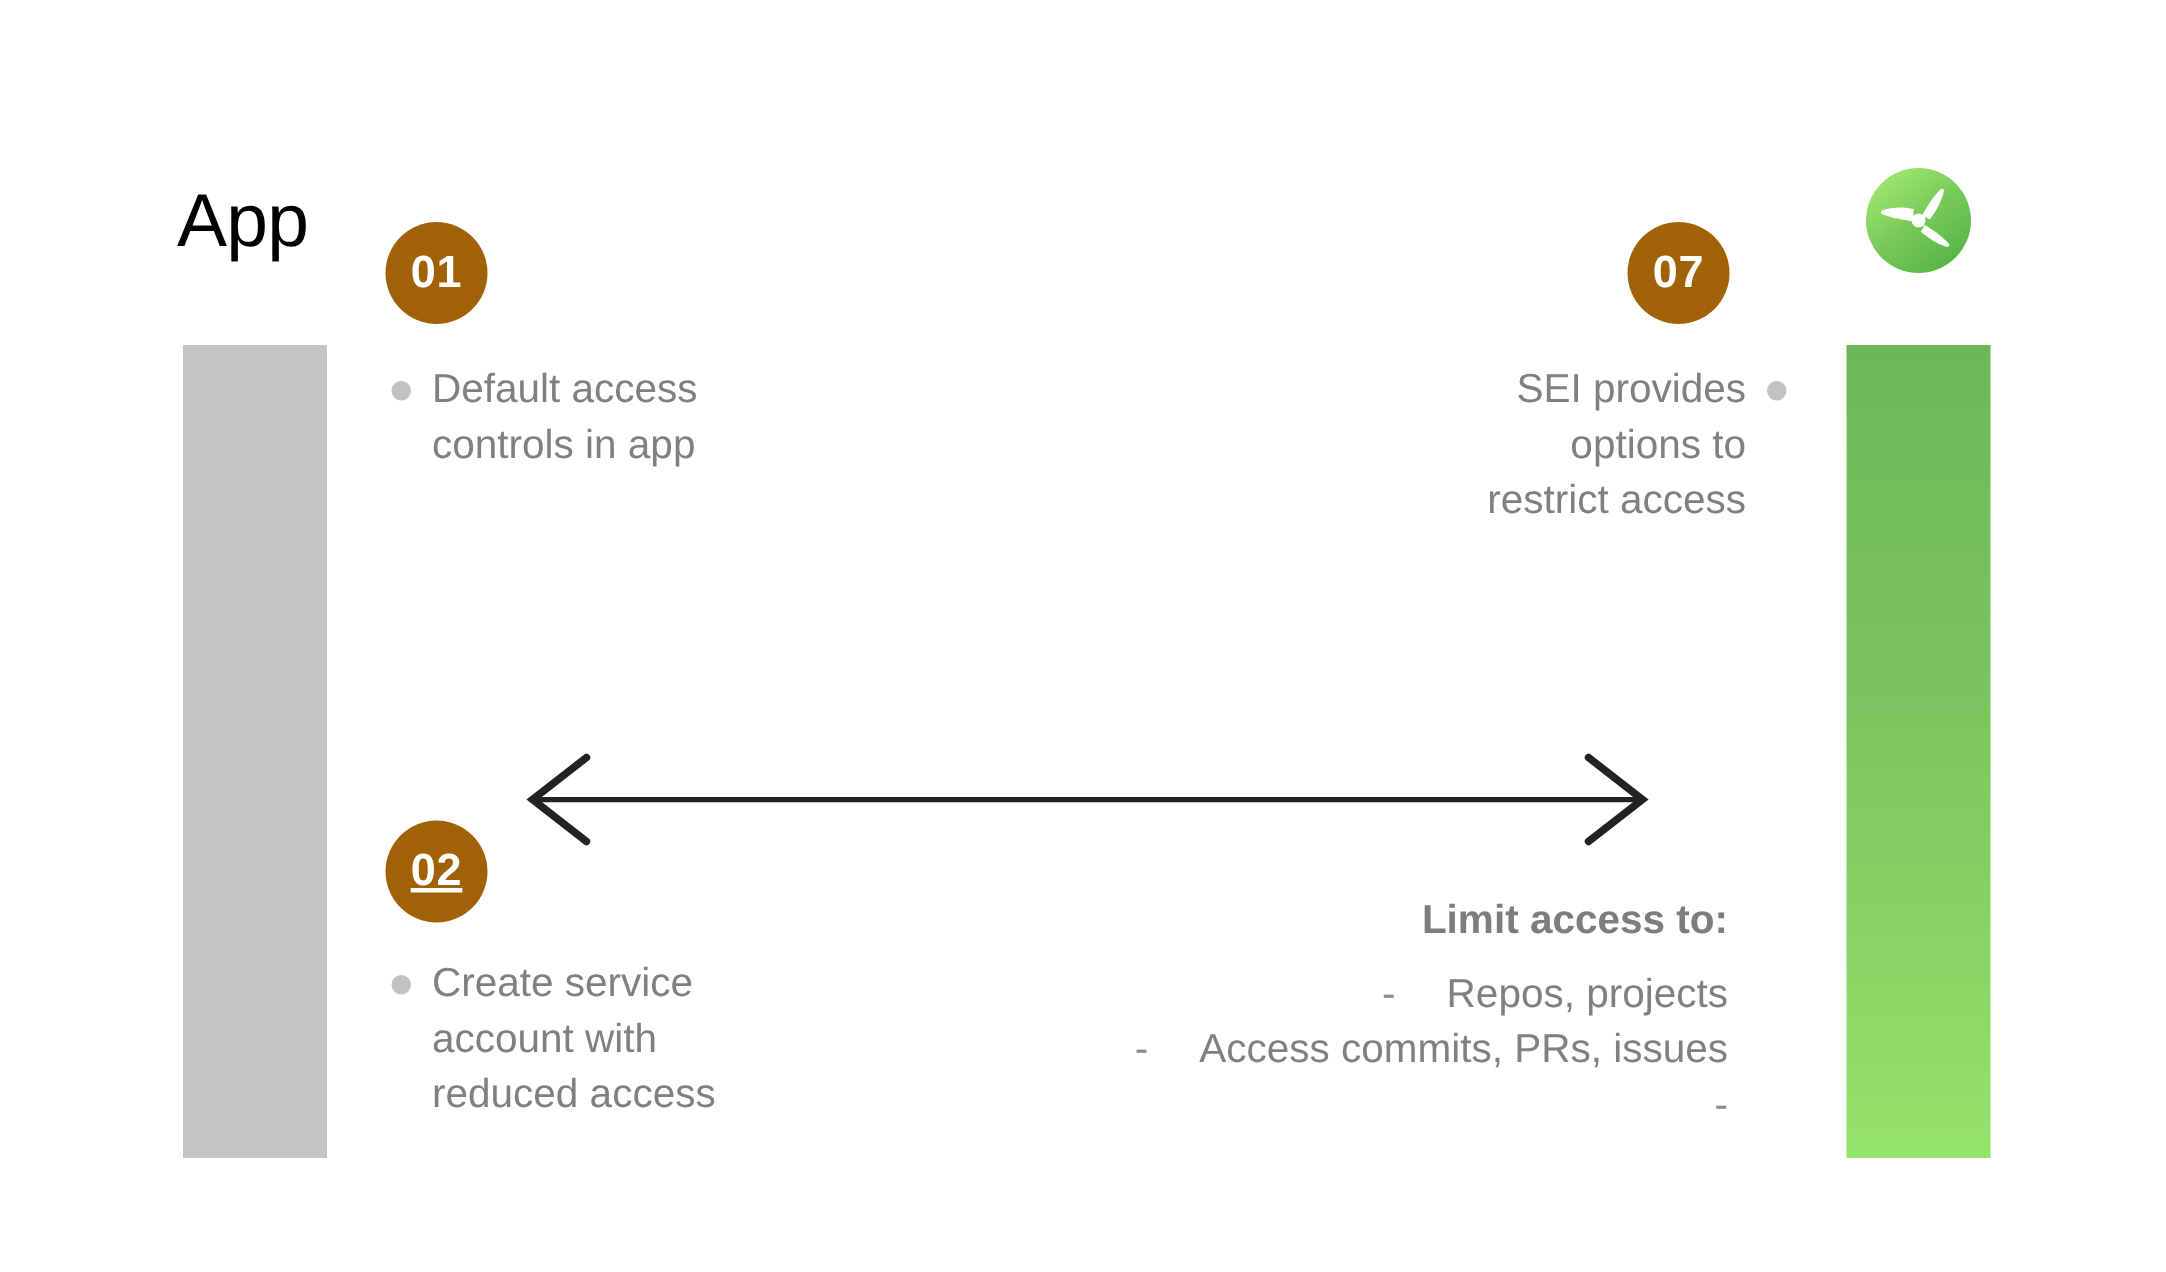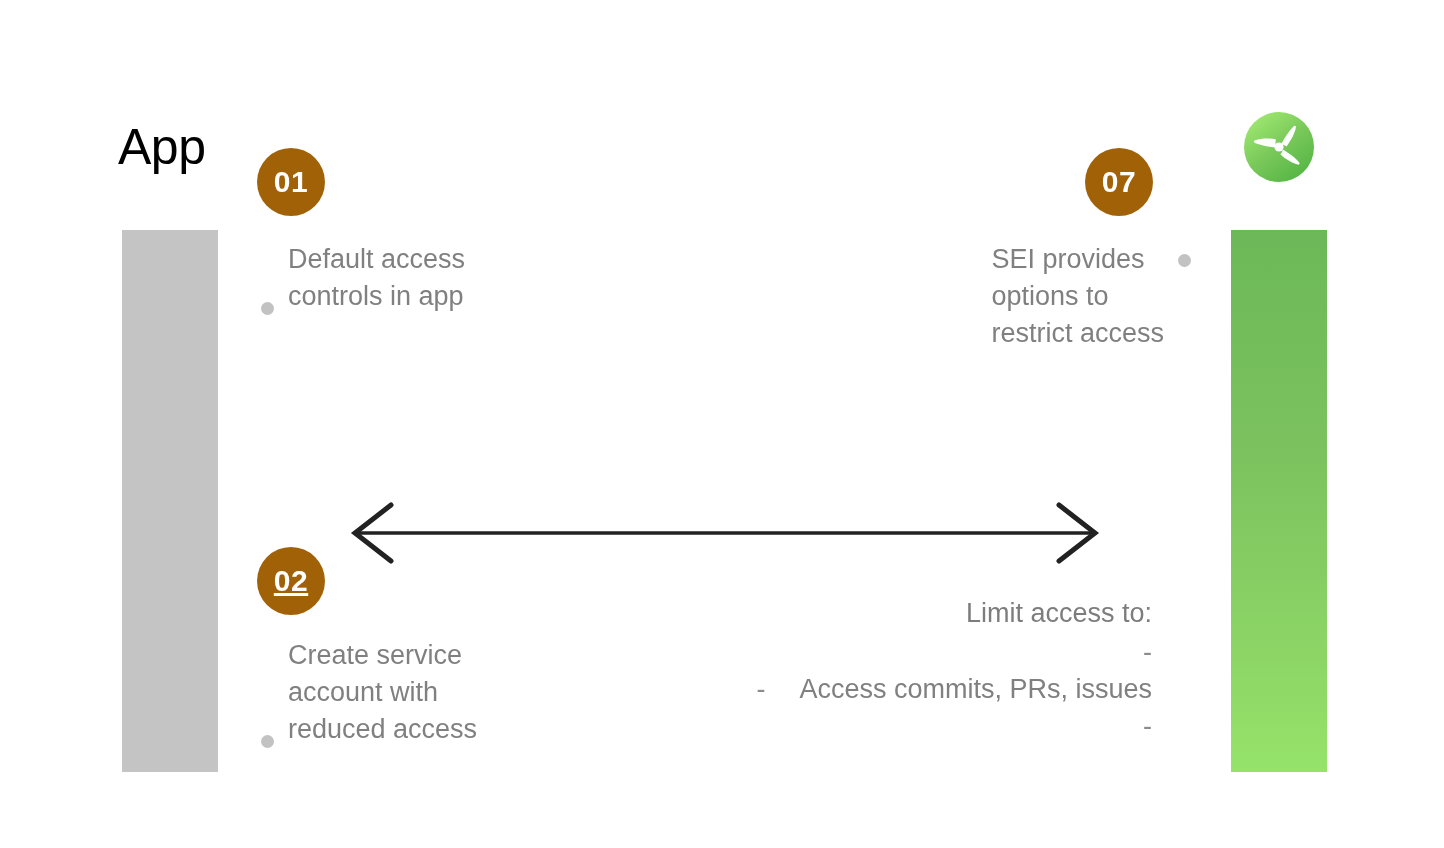--- a/index.html
+++ b/index.html
@@ -83,22 +83,22 @@
   
   .bullet-block {
     position: absolute;
     display: flex;
     align-items: flex-start;
     color: #808080;
     font-size: 27px;
     line-height: 37px;
     font-weight: 400;
   }
-  .bullet-block.left  { flex-direction: row; align-items: flex-end; }
-  .bullet-block.right { flex-direction: row-reverse; }
+  .bullet-block.left  { flex-direction: row; }
+  .bullet-block.right { flex-direction: row-reverse; text-align: right; }
 
   .bullet-dot {
     flex: 0 0 auto;
     width: 13px;
     height: 13px;
     border-radius: 50%;
     background: #c2c2c2;
     margin-top: 13px;
   }
   .bullet-block.left  .bullet-dot { margin-right: 14px; }
@@ -125,23 +125,23 @@
     position: absolute;
     left: 620px;
     top: 595px;
     width: 532px;
     text-align: right;
     color: #808080;
     font-size: 27px;
     line-height: 37px;
   }
   .limit-heading {
-    font-weight: 400;
+    font-weight: 700;
     color: #7d7d7d;
-    margin-bottom: 2px;
+    margin-bottom: 12px;
   }
   .limit-row {
     display: flex;
     justify-content: flex-end;
     align-items: baseline;
     gap: 34px;
     white-space: nowrap;
   }
   .limit-dash { color: #8c8c8c; }
   .limit-item { }
@@ -214,20 +214,21 @@
       <polyline points="46,7 10,35 46,63" fill="none" stroke="#222222" stroke-width="5" stroke-linecap="round" stroke-linejoin="miter"></polyline>
       <polyline points="714,7 750,35 714,63" fill="none" stroke="#222222" stroke-width="5" stroke-linecap="round" stroke-linejoin="miter"></polyline>
     </svg>
   </div>
 
   <div class="limit-list">
     <div class="limit-heading">Limit access to:</div>
 
     <div class="limit-row">
       <span class="limit-dash">-</span>
+      <span class="limit-item">Repos, projects</span>
     </div>
 
     <div class="limit-row">
       <span class="limit-dash">-</span>
       <span class="limit-item">Access commits, PRs, issues</span>
     </div>
 
     <div class="limit-row">
       <span class="limit-dash">-</span>
     </div>

